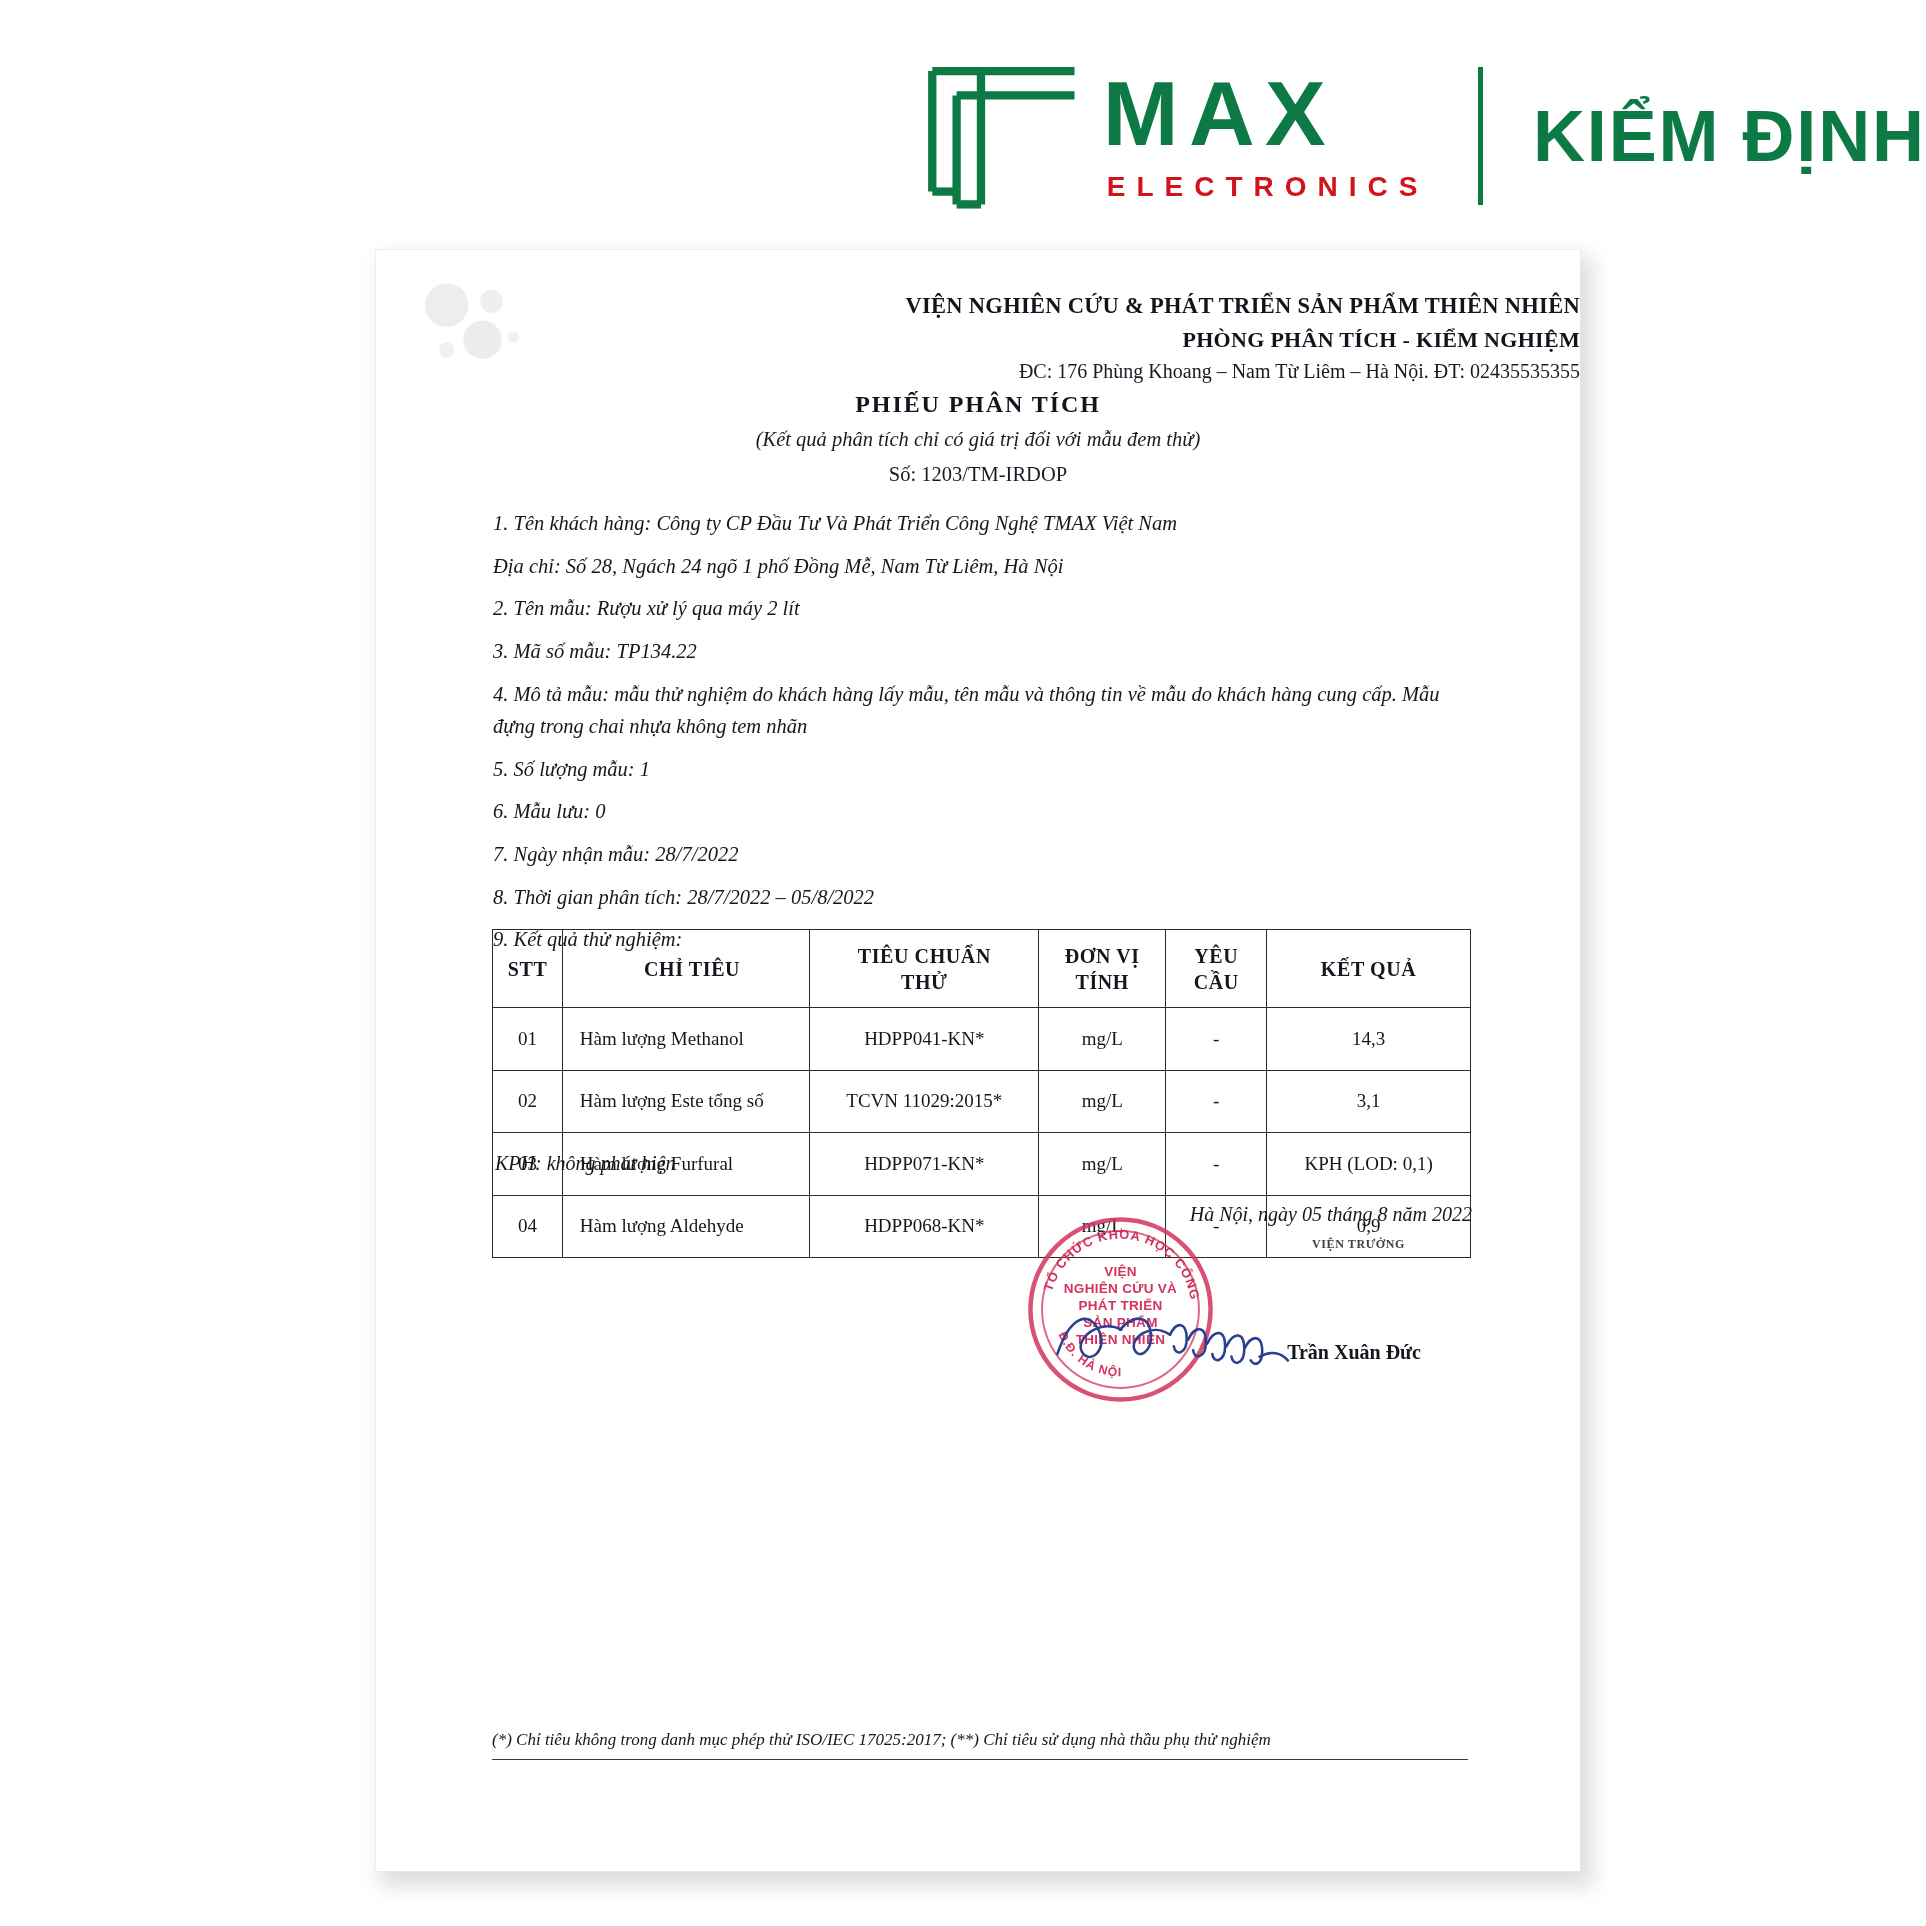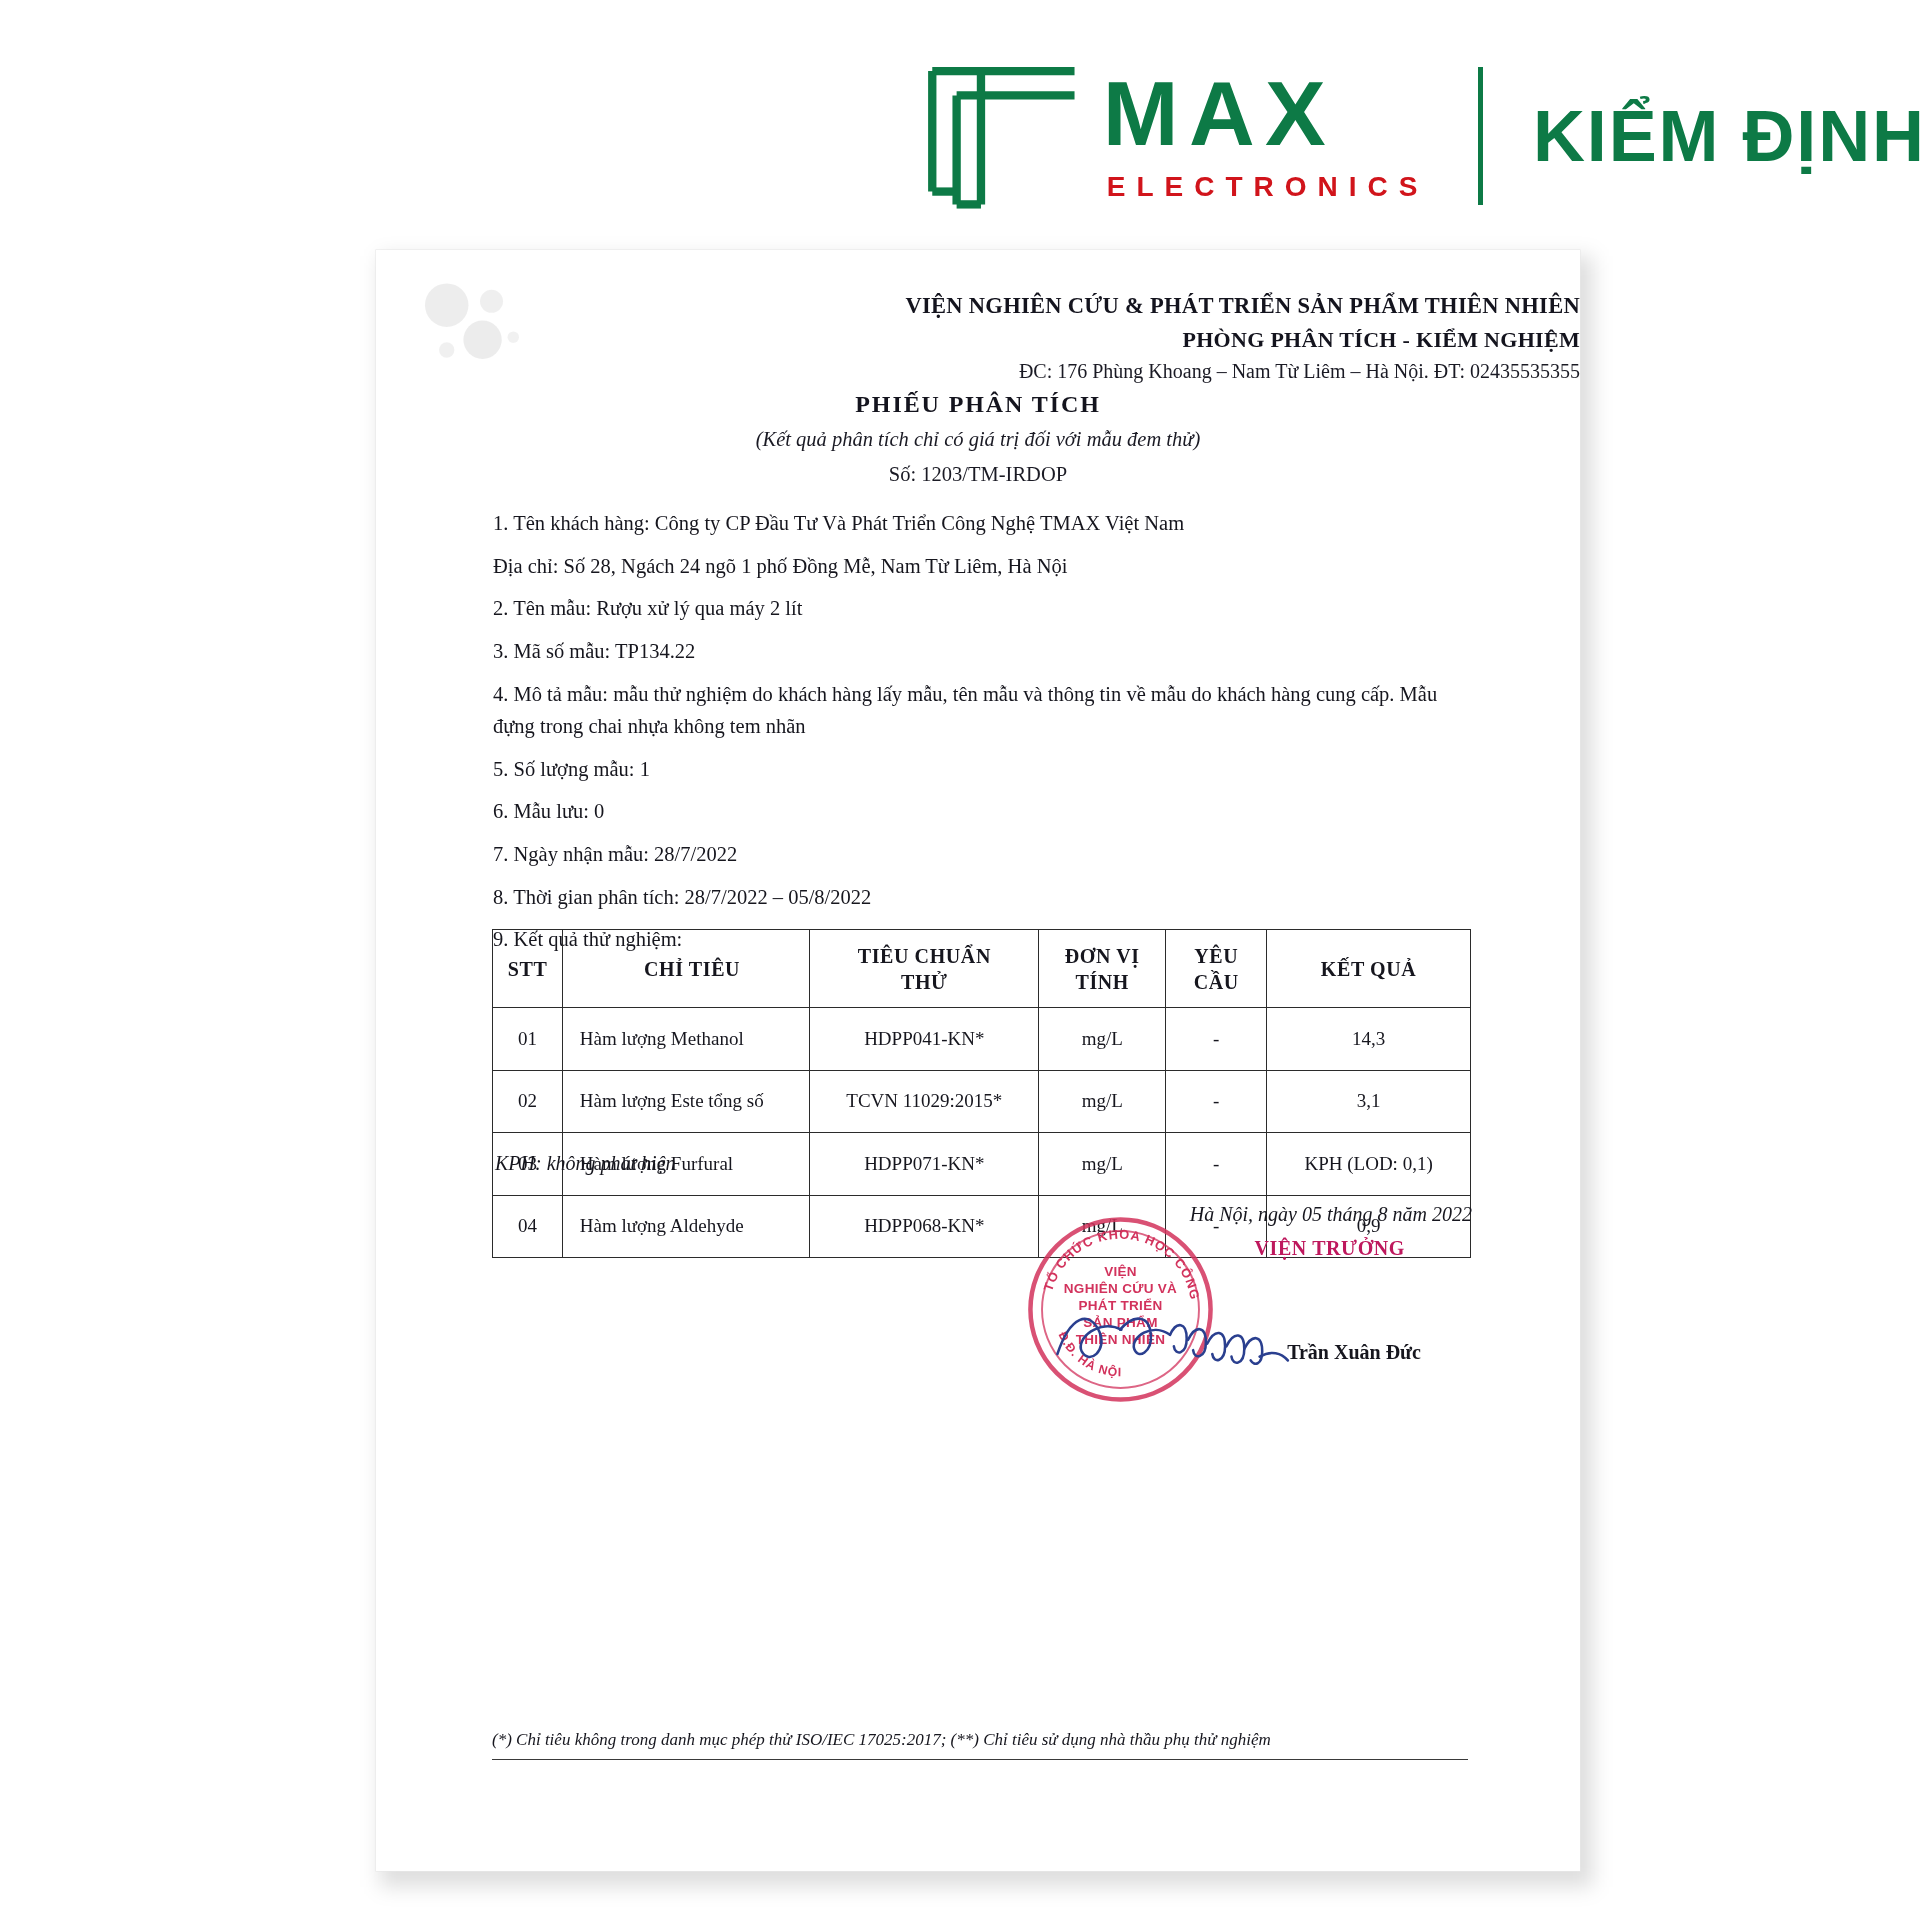--- a/index.html
+++ b/index.html
@@ -185,20 +185,21 @@
     left: 117px;
     top: 257px;
     width: 976px;
   }
   .line {
     font-size: 20.5px;
     line-height: 1.58;
     color: #16161e;
     margin-bottom: 10.3px;
     white-space: pre-wrap;
+    font-style: italic;
   }
   .line.wrap { margin-bottom: 10.3px; }
 
   
   .result-table {
     position: absolute;
     left: 116px;
     top: 679px;
     width: 979px;
     border-collapse: collapse;
@@ -244,23 +245,23 @@
     font-style: italic;
     font-size: 20px;
     color: #16161e;
     white-space: nowrap;
   }
   .sig-role {
     position: absolute;
     right: 175px;
     top: 987px;
     font-weight: bold;
-    font-size: 20px;
+    font-size: 12px;
     letter-spacing: 0.6px;
-    color: #be185d;
+    color: #404040;
     white-space: nowrap;
   }
   .sig-name {
     position: absolute;
     right: 159px;
     top: 1091px;
     font-weight: bold;
     font-size: 20px;
     color: #16161e;
     white-space: nowrap;

